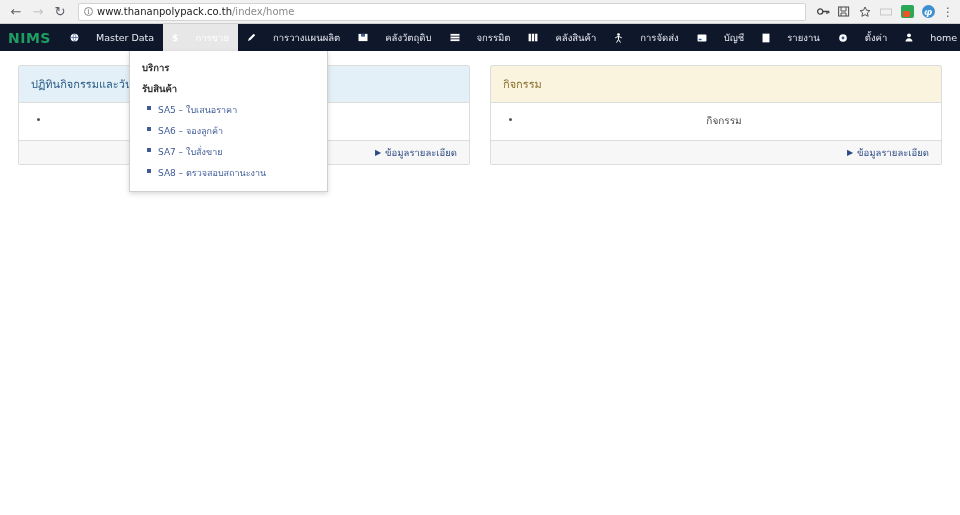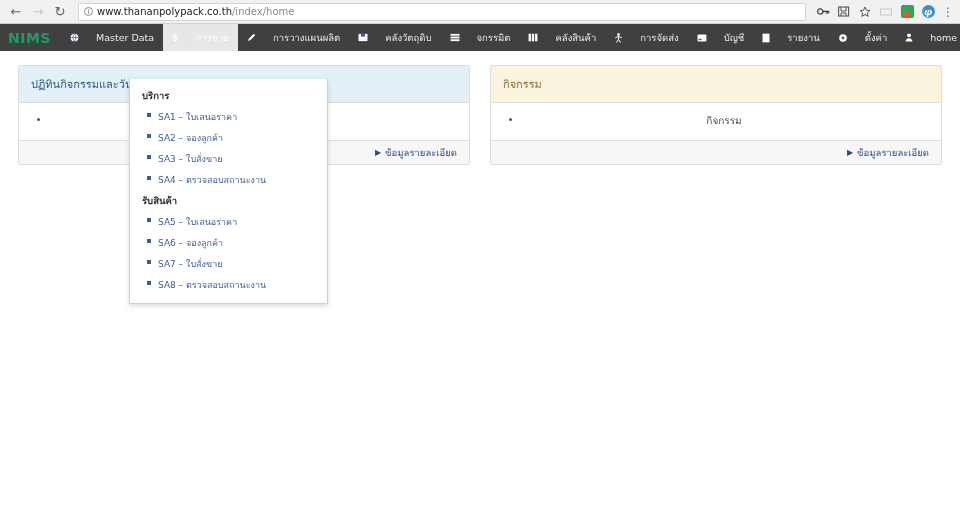--- a/index.html
+++ b/index.html
@@ -77,21 +77,21 @@
     background: #3f8fd0; color: #fff;
     font-size: 9px; font-style: italic; font-weight: bold;
     display: flex; align-items: center; justify-content: center;
     font-family: "DejaVu Serif", serif;
   }
   .kebab { color: #5f6368; font-size: 12px; letter-spacing: 0; }
 
   
   .navbar {
     height: 27px;
-    background: #404040;
+    background: #0f172a;
     display: flex;
     align-items: stretch;
     position: relative;
     z-index: 5;
   }
   .brand {
     color: #1e9e62;
     font-weight: bold;
     font-size: 14px;
     letter-spacing: 0.5px;
@@ -117,21 +117,20 @@
     position: absolute;
     left: 129px;
     top: 51px;
     width: 199px;
     background: #ffffff;
     border: 1px solid #cfcfcf;
     border-top: none;
     box-shadow: 0 2px 5px rgba(0,0,0,0.15);
     padding: 6px 0 8px 0;
     z-index: 20;
-    margin-top: 28px;
   }
   .dd-header {
     font-size: 9.5px;
     font-weight: bold;
     color: #2b2b2b;
     padding: 3px 0 3px 12px;
   }
   .dd-list { list-style: none; margin: 0; padding: 0 0 0 28px; }
   .dd-list li {
     position: relative;
@@ -400,26 +399,20 @@
       <a class="detail-link">
         <span class="tri">▶</span>
         <span>ข้อมูลรายละเอียด</span>
       </a>
     </div>
   </div>
 </div>
 
 <div class="dropdown">
   <div class="dd-header">บริการ</div>
-  <ul class="dd-list">
-    <li>SA1 – ใบเสนอราคา</li>
-    <li>SA2 – จองลูกค้า</li>
-    <li>SA3 – ใบสั่งขาย</li>
-    <li>SA4 – ตรวจสอบสถานะงาน</li>
-  </ul>
   <div class="dd-header">รับสินค้า</div>
   <ul class="dd-list">
     <li>SA5 – ใบเสนอราคา</li>
     <li>SA6 – จองลูกค้า</li>
     <li>SA7 – ใบสั่งขาย</li>
     <li>SA8 – ตรวจสอบสถานะงาน</li>
   </ul>
 </div>
 
 </body></html>

